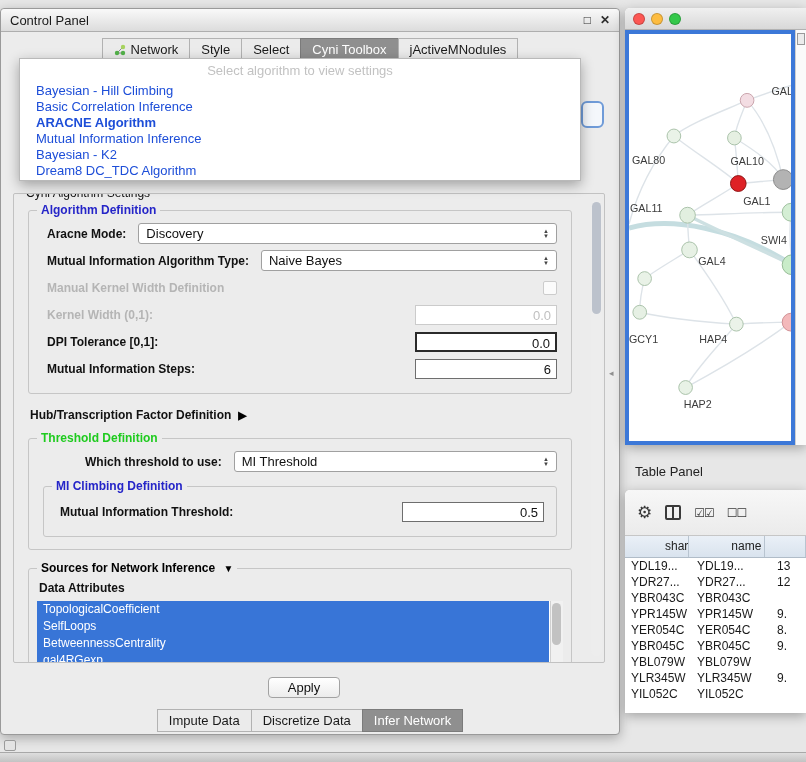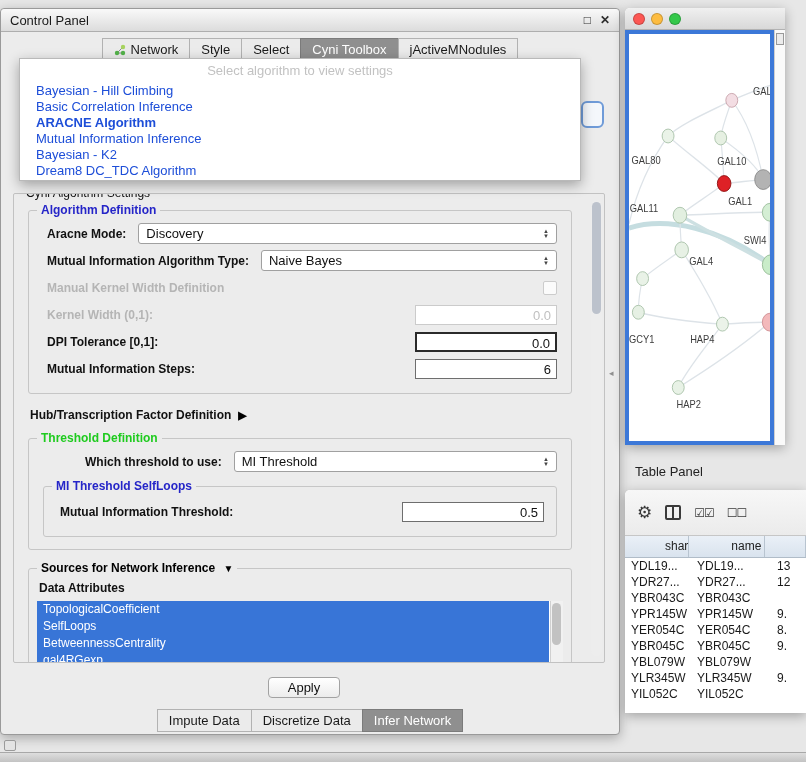--- a/index.html
+++ b/index.html
@@ -112,21 +112,21 @@
     font-size: 13px; color: #111; text-align: center; line-height: 19px;
     font-family: "Liberation Sans", sans-serif;
   }
 
   #bottom-tabs { position: absolute; left: 0; top: 700px; width: 100%; display: flex; justify-content: center; }
 
   #splitter-arrow { position: absolute; left: 609px; top: 368px; font-size: 9px; color: #8f8f8f; }
 
   
   #network-window {
-    position: absolute; left: 625px; top: 8px; width: 160px; height: 437px;
+    position: absolute; left: 625px; top: 8px; width: 181px; height: 437px;
     background: #fff; border-radius: 5px 0 0 5px; box-shadow: 0 3px 12px rgba(0,0,0,.3);
   }
   .nw-titlebar {
     height: 22px; background: linear-gradient(#f0f0f0,#d8d8d8); border-bottom: 1px solid #b2b2b2;
     border-radius: 5px 0 0 0; display: flex; align-items: center; gap: 6px; padding: 0 8px;
   }
   .light { width: 12px; height: 12px; border-radius: 50%; border: 1px solid rgba(0,0,0,.2); }
   #network-canvas {
     position: absolute; left: 0; top: 22px; right: 11px; bottom: 0;
     border: 4px solid #3c78d8; background: #fff; overflow: hidden;
@@ -280,21 +280,21 @@
           <div class="combo">
             <span>MI Threshold</span>
             <span class="stepper">
                 <span>▲</span>
                 <span>▼</span>
               </span>
           </div>
         </div>
 
         <div class="group" id="mi-thr-group">
-          <span class="legend blue">MI Threshold SelfLoops</span>
+          <span class="legend blue">MI Climbing Definition</span>
           <div class="form-row">
             <span class="flabel">Mutual Information Threshold:</span>
             <div class="tinput">0.5</div>
           </div>
         </div>
       </div>
 
       <div class="group" id="sources-group">
         <span class="legend black">
           <span>Sources for Network Inference</span>

